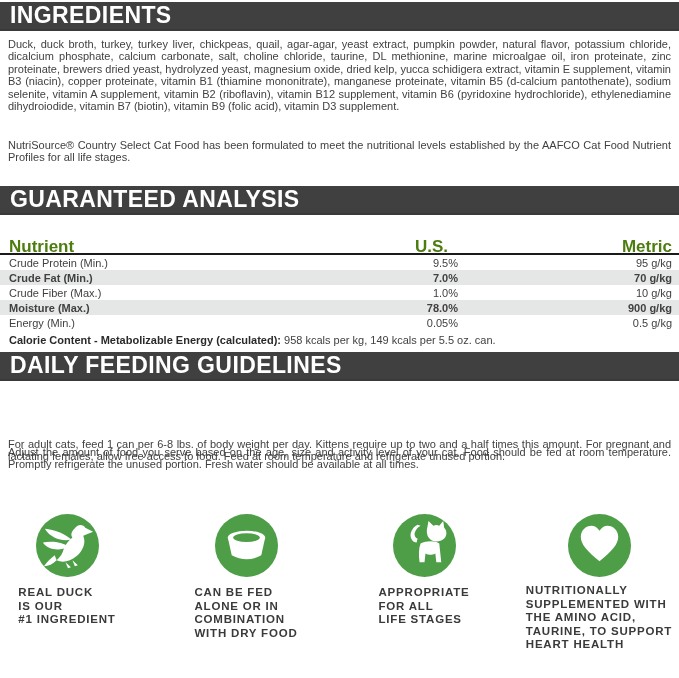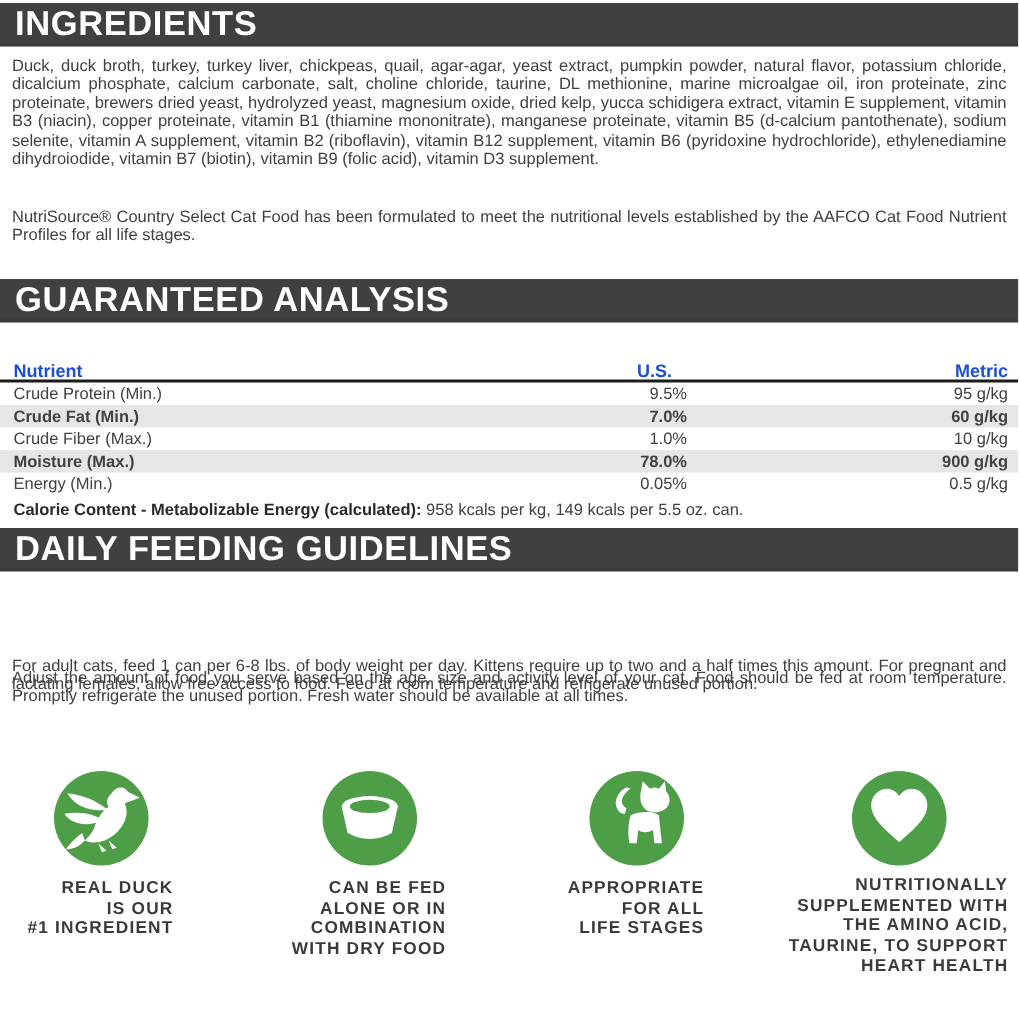--- a/index.html
+++ b/index.html
@@ -23,36 +23,36 @@
   }
   .body-text{
     position:absolute;left:8px;right:8px;
     font-size:11px;line-height:12.4px;
     color:#414141;
     text-align:justify;
   }
   
   .ga-table{position:absolute;left:0;top:240px;width:679px;}
   .ga-row{display:flex;align-items:center;height:15px;font-size:11px;color:#414141;}
-  .ga-row.header{height:15px;font-weight:bold;color:#1d4ed8;font-size:12px;border-bottom:2px solid #1a1a1a;}
+  .ga-row.header{height:15px;font-weight:bold;color:#4d7c0f;font-size:17px;border-bottom:2px solid #1a1a1a;}
   .ga-row.shaded{background:#e5e6e6;font-weight:bold;}
   .ga-col-nutrient{flex:1;padding-left:9px;}
   .ga-col-us{width:120px;text-align:right;}
   .ga-row.header .ga-col-us{padding-right:10px;}
   .ga-col-metric{width:221px;text-align:right;padding-right:7px;}
   .calorie-line{
     position:absolute;left:9px;right:7px;top:334px;
     font-size:11px;color:#414141;
   }
   .calorie-line .bold{font-weight:bold;color:#2a2a2a;}
   
   .badge{
     position:absolute;top:513px;
     display:flex;flex-direction:column;align-items:center;
-    text-align:right;
+    text-align:left;
   }
   .badge .icon{width:65px;height:65px;}
   .badge .badge-label{
     margin-top:8px;
     font-size:11.5px;font-weight:bold;line-height:13.5px;
     letter-spacing:0.8px;color:#3a3a3a;
   }
   .badge .badge-label span{display:block;}
   .footer-code{
     position:absolute;top:694px;right:8px;
@@ -81,21 +81,21 @@
       <div class="ga-col-metric">Metric</div>
     </div>
     <div class="ga-row">
       <div class="ga-col-nutrient">Crude Protein (Min.)</div>
       <div class="ga-col-us">9.5%</div>
       <div class="ga-col-metric">95 g/kg</div>
     </div>
     <div class="ga-row shaded">
       <div class="ga-col-nutrient">Crude Fat (Min.)</div>
       <div class="ga-col-us">7.0%</div>
-      <div class="ga-col-metric">60 g/kg</div>
+      <div class="ga-col-metric">70 g/kg</div>
     </div>
     <div class="ga-row">
       <div class="ga-col-nutrient">Crude Fiber (Max.)</div>
       <div class="ga-col-us">1.0%</div>
       <div class="ga-col-metric">10 g/kg</div>
     </div>
     <div class="ga-row shaded">
       <div class="ga-col-nutrient">Moisture (Max.)</div>
       <div class="ga-col-us">78.0%</div>
       <div class="ga-col-metric">900 g/kg</div>

